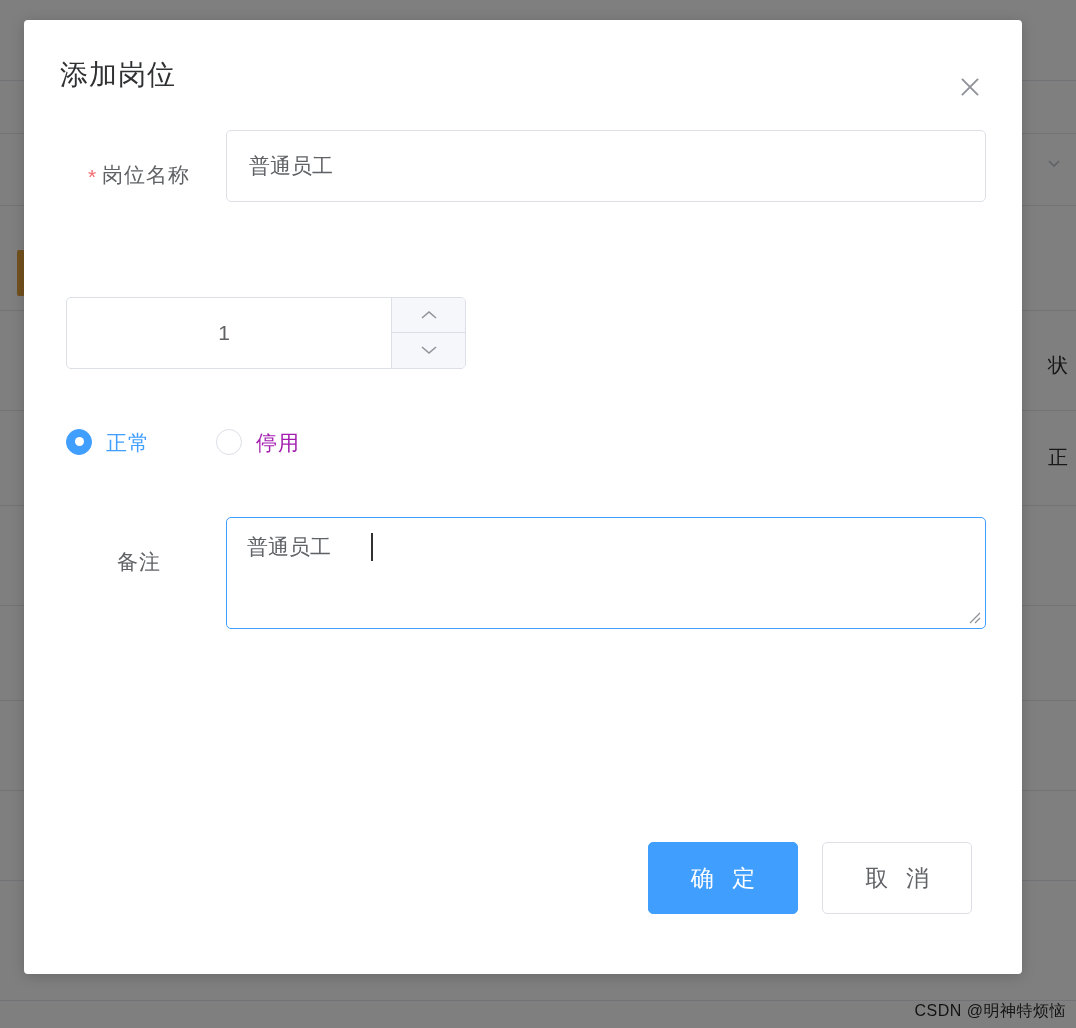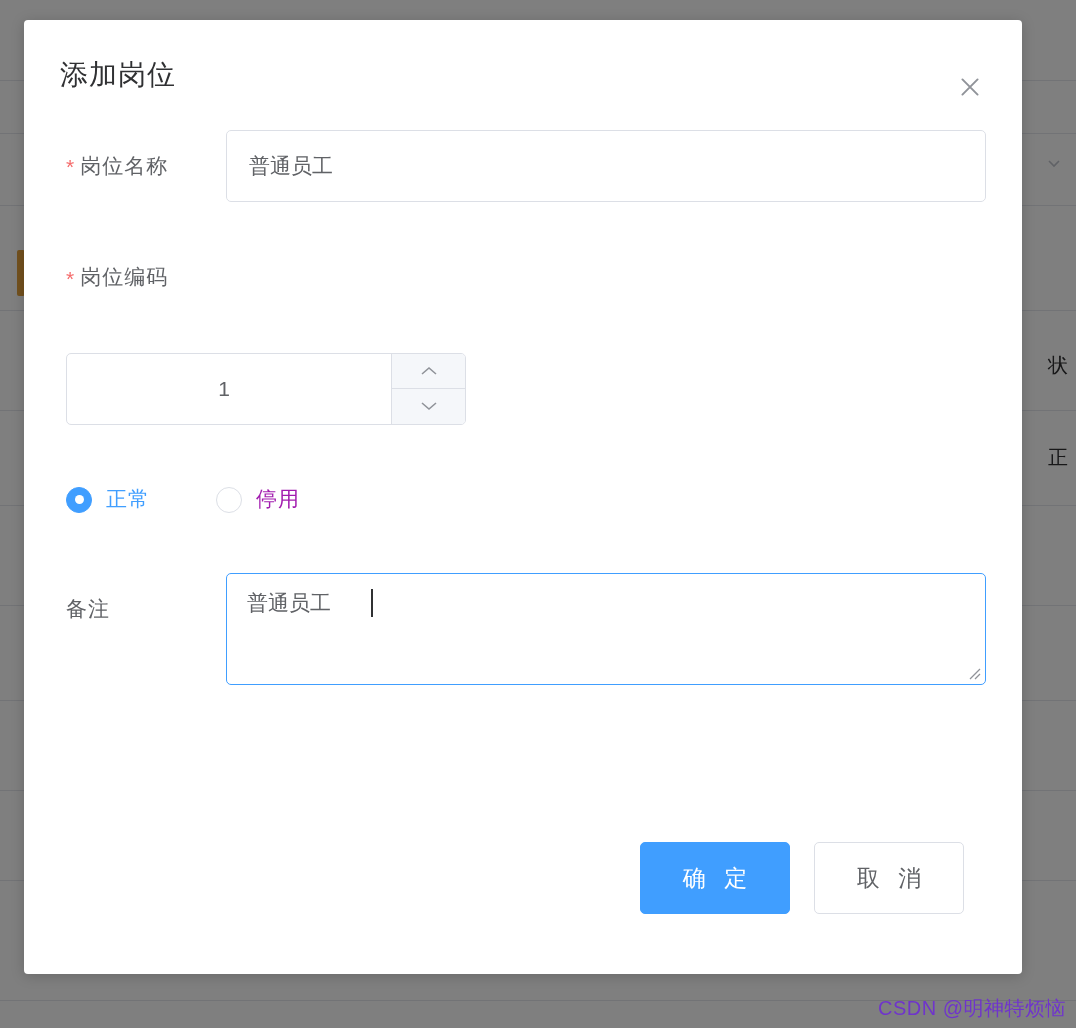--- a/index.html
+++ b/index.html
@@ -118,24 +118,24 @@
   
   .form-row {
     display: flex;
     align-items: flex-start;
     margin-bottom: 38px;
   }
 
   .form-label {
     width: 160px;
     flex: 0 0 160px;
-    text-align: left;
+    text-align: center;
     font-size: 21px;
     color: #606266;
-    line-height: 72px;
+    line-height: 89px;
     padding-right: 14px;
     white-space: nowrap;
     letter-spacing: 1px;
   }
 
   .req-star {
     color: #f56c6c;
     margin-right: 5px;
     font-size: 21px;
     vertical-align: middle;
@@ -212,21 +212,21 @@
 
   
   .radio-group {
     display: flex;
     align-items: center;
     height: 72px;
   }
 
   .radio-item {
     display: flex;
-    align-items: flex-end;
+    align-items: flex-start;
     margin-right: 66px;
     cursor: pointer;
   }
 
   .radio-dot {
     width: 26px;
     height: 26px;
     border-radius: 50%;
     border: 1px solid #dcdfe6;
     background: #ffffff;
@@ -296,21 +296,21 @@
     width: 18px;
     height: 18px;
     pointer-events: none;
   }
   .resize-grip svg { display: block; }
 
   
   .dialog-footer {
     position: absolute;
     left: 0;
-    right: 16px;
+    right: 8px;
     bottom: 0;
     height: 150px;
     padding: 0 42px;
     display: flex;
     align-items: flex-start;
     justify-content: flex-end;
     gap: 24px;
     padding-top: 18px;
   }
 
@@ -330,29 +330,30 @@
   .btn-primary {
     background: #409eff;
     border-color: #409eff;
     color: #ffffff;
   }
 
   .btn-default {
     background: #ffffff;
     border-color: #dcdfe6;
     color: #606266;
+    font-family: Liberation Serif, serif;
   }
 
   
   #watermark {
     position: absolute;
     right: 10px;
     bottom: 6px;
-    font-size: 20px;
-    color: #6d28d9;
+    font-size: 16px;
+    color: #000000;
     opacity: 0.85;
     white-space: nowrap;
     letter-spacing: 0.5px;
   }
 </style>
 </head>
 <body>
 
 <div id="screen">
 
@@ -400,23 +401,20 @@
       <div class="form-row">
         <div class="form-label">
           <span class="req-star">*</span><span>岗位名称</span>
         </div>
         <div class="form-control">
           <input class="text-input" type="text" value="普通员工" style="">
         </div>
       </div>
 
       <div class="form-row">
-        <div class="form-label">
-          <span class="req-star">*</span><span>岗位编码</span>
-        </div>
       </div>
 
       <div class="form-row">
         <div class="form-control">
           <div class="number-wrap">
             <input class="number-field" type="text" value="1" style="">
             <div class="number-spin">
               <button class="spin-btn up">
                 <svg viewBox="0 0 22 14" fill="none" stroke="currentColor" stroke-width="1.6">
                   <path d="M4 10 L11 4 L18 10"></path>

